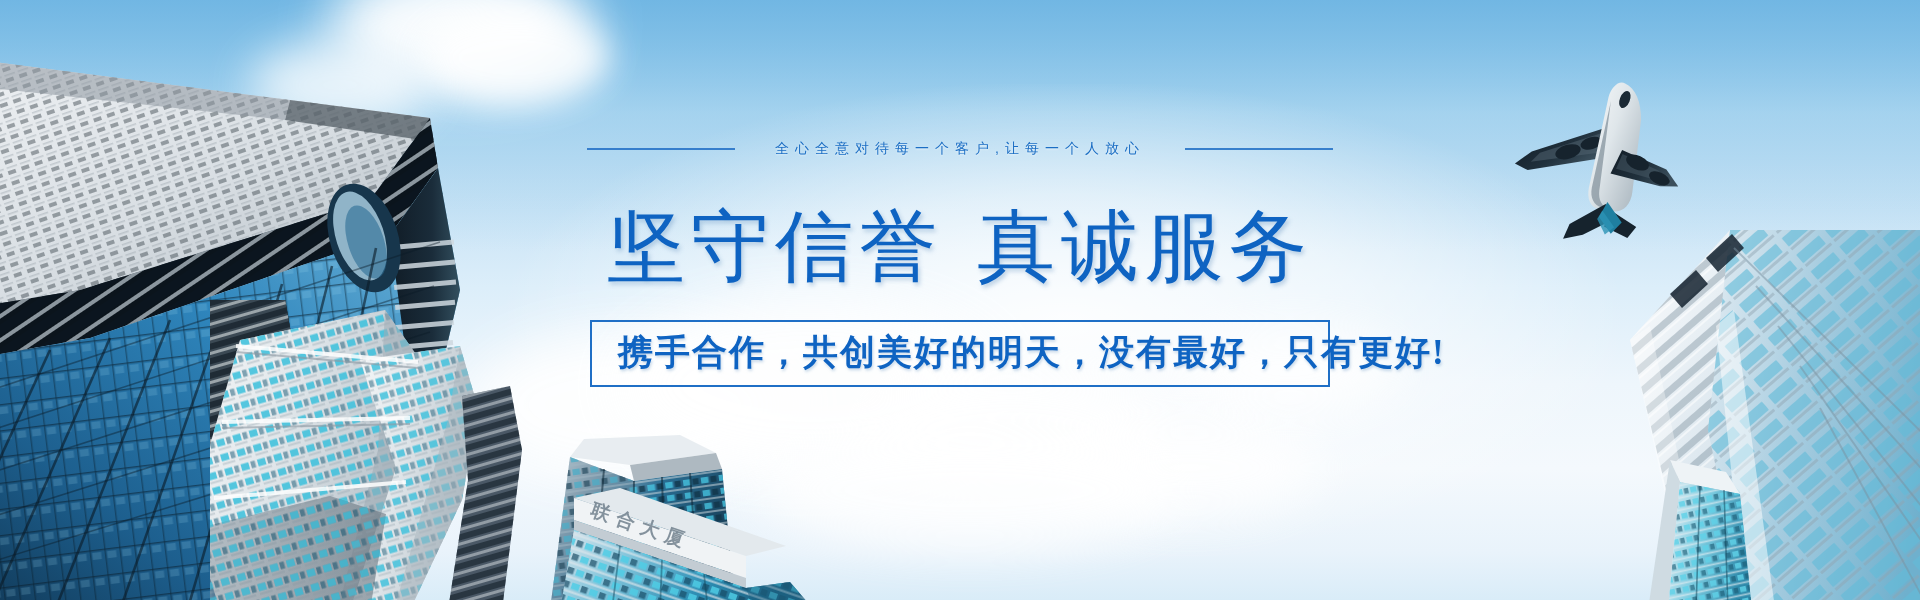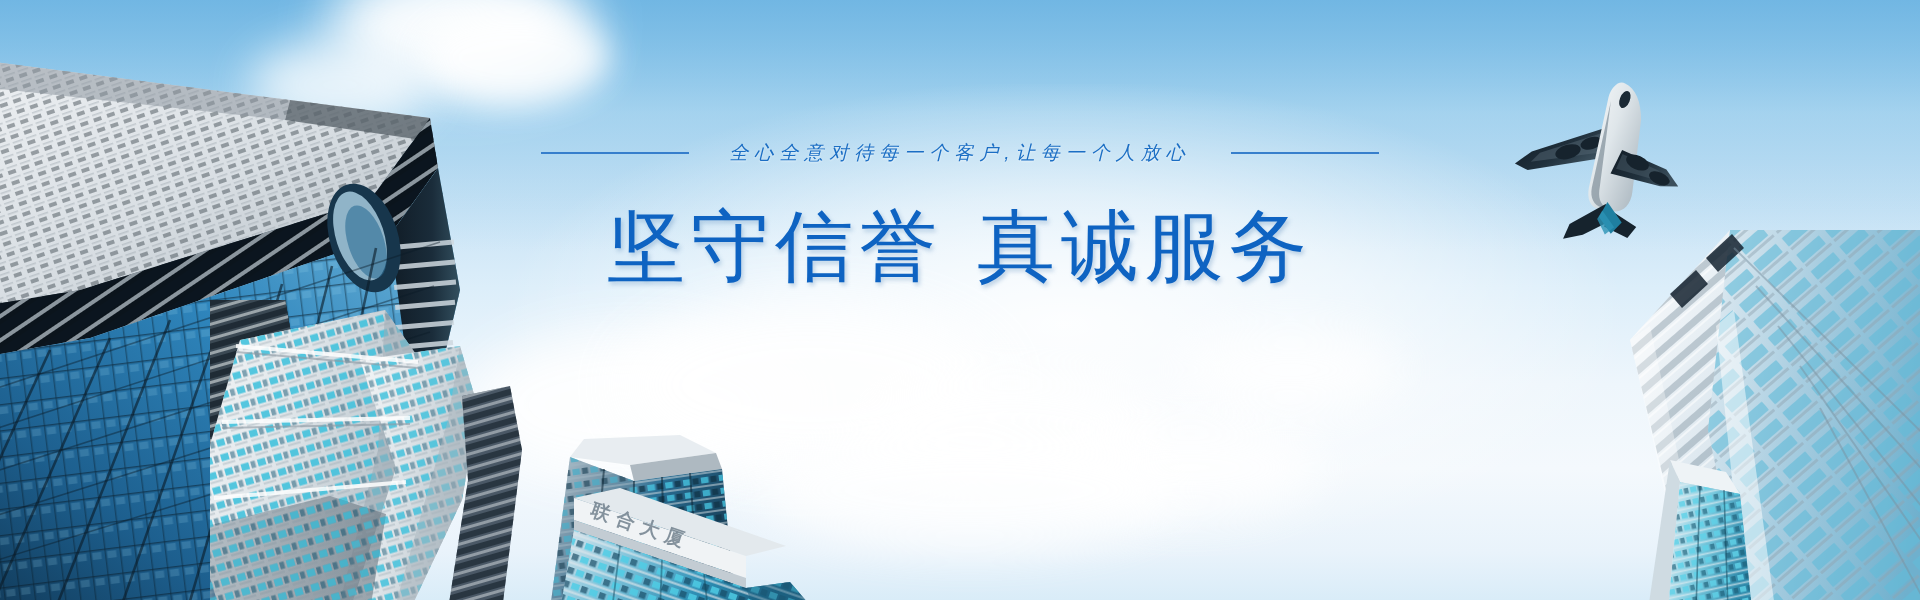--- a/index.html
+++ b/index.html
@@ -171,28 +171,27 @@
     gap: 40px;
     pointer-events: auto;
   }
   .rule {
     width: 148px;
     height: 0;
     border-top: 2px solid #2f79c9;
     opacity: 0.95;
   }
   .tagline {
-    font-size: 19px;
+    font-size: 14px;
     color: #1b6ec4;
     letter-spacing: 6px;
     white-space: nowrap;
     font-family: "Liberation Sans", "DejaVu Sans", sans-serif;
     font-weight: 400;
     text-shadow: 0 1px 2px rgba(255,255,255,0.6);
-    font-style: italic;
   }
 
   .headline {
     position: absolute;
     left: 0;
     top: 206px;
     width: 1920px;
     text-align: center;
     font-family: "Liberation Serif", "DejaVu Serif", serif;
     font-size: 78px;
@@ -584,15 +583,20 @@
     <div class="tagline-row">
       <span class="rule"></span>
       <span class="tagline">全心全意对待每一个客户,让每一个人放心</span>
       <span class="rule"></span>
     </div>
 
     <div class="headline">
       <span>坚守信誉</span><span class="gap"></span><span>真诚服务</span>
     </div>
 
+    <div class="subtitle-wrap">
+      <div class="subtitle-box">
+        <div class="subtitle">携手合作，共创美好的明天，没有最好，只有更好!</div>
+      </div>
+    </div>
 
   </div>
 </div>
 
 </body></html>

